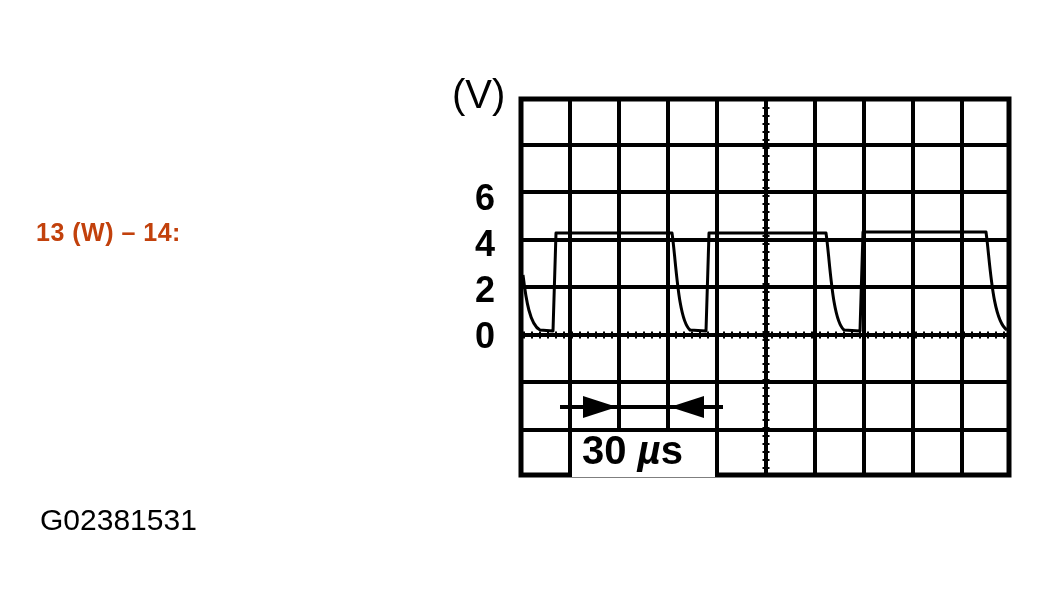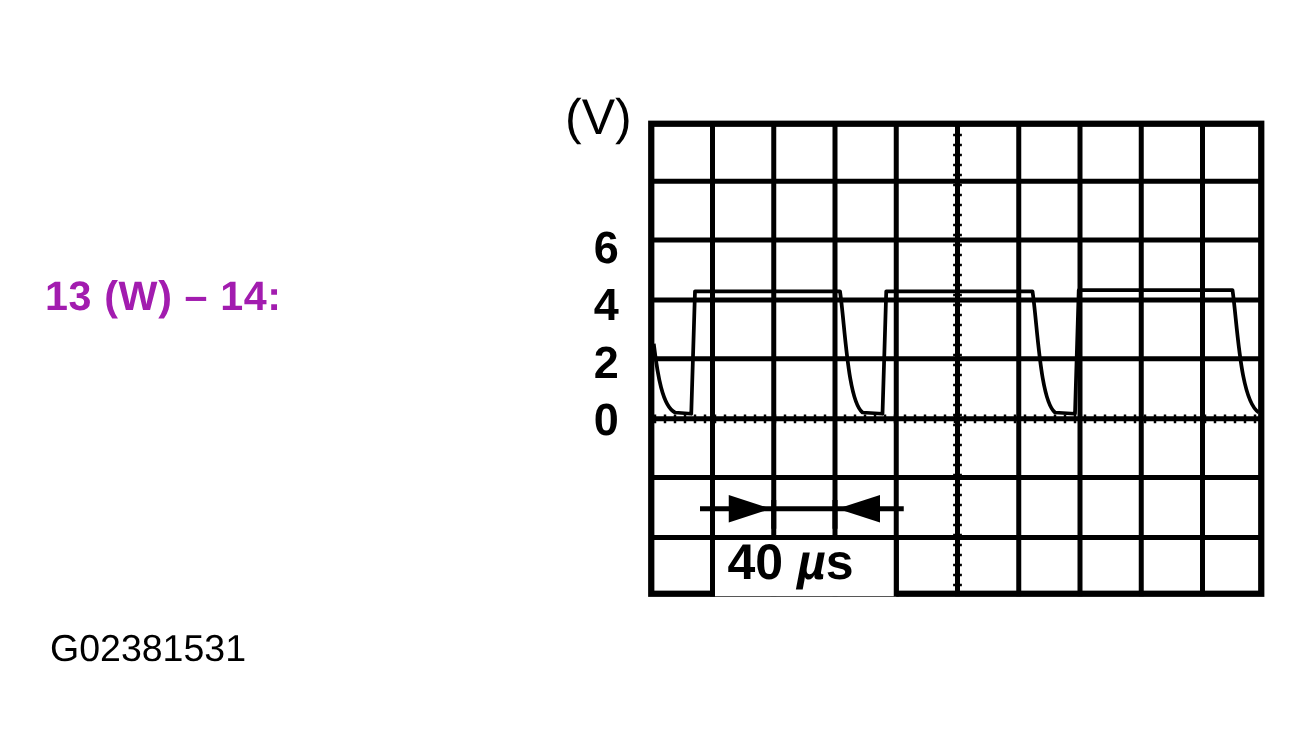--- a/index.html
+++ b/index.html
@@ -1,19 +1,19 @@
 <!DOCTYPE html>
 <html><head>
   <meta charset="utf-8">
   <style>
     html, body { margin: 0; padding: 0; background: #ffffff; }
     body { width: 1049px; height: 601px; position: relative; overflow: hidden;
            font-family: "Liberation Sans", sans-serif; color: #000; }
-    .terminal-label { position: absolute; left: 36px; top: 218px; font-size: 33px;
-                      font-weight: bold; color: #a21caf; letter-spacing: 0.5px; white-space: nowrap; }
+    .terminal-label { position: absolute; left: 36px; top: 218px; font-size: 25px;
+                      font-weight: bold; color: #c2410c; letter-spacing: 0.5px; white-space: nowrap; }
     .figure-id { position: absolute; left: 40px; top: 503px; font-size: 30px; color: #000; }
     .scope { position: absolute; left: 0; top: 0; width: 1049px; height: 601px; }
     .unit-label { position: absolute; left: 452px; top: 72px; font-size: 40px; font-weight: normal; }
     .ytick { position: absolute; left: 470px; font-size: 36px; font-weight: bold; width: 30px; text-align: center; line-height: 36px; }
     .scale-label { position: absolute; left: 582px; top: 428px; font-size: 40px; font-weight: bold; white-space: nowrap; }
     .scale-label .mu { font-style: italic; }
   </style>
 </head>
 <body>
 
@@ -68,17 +68,17 @@
     <line x1="570" y1="430" x2="570" y2="477" stroke="#000" stroke-width="4"></line>
     <line x1="717" y1="430" x2="717" y2="477" stroke="#000" stroke-width="4"></line>
   </svg>
 
   <div class="unit-label">(V)</div>
   <div class="ytick" style="top:180px;">6</div>
   <div class="ytick" style="top:226px;">4</div>
   <div class="ytick" style="top:272px;">2</div>
   <div class="ytick" style="top:318px;">0</div>
 
-  <div class="scale-label"><span>40 </span><span class="mu">µ</span><span>s</span></div>
+  <div class="scale-label"><span>30 </span><span class="mu">µ</span><span>s</span></div>
 </div>
 
 <div class="terminal-label">13 (W) – 14:</div>
 <div class="figure-id">G02381531</div>
 
 </body></html>

